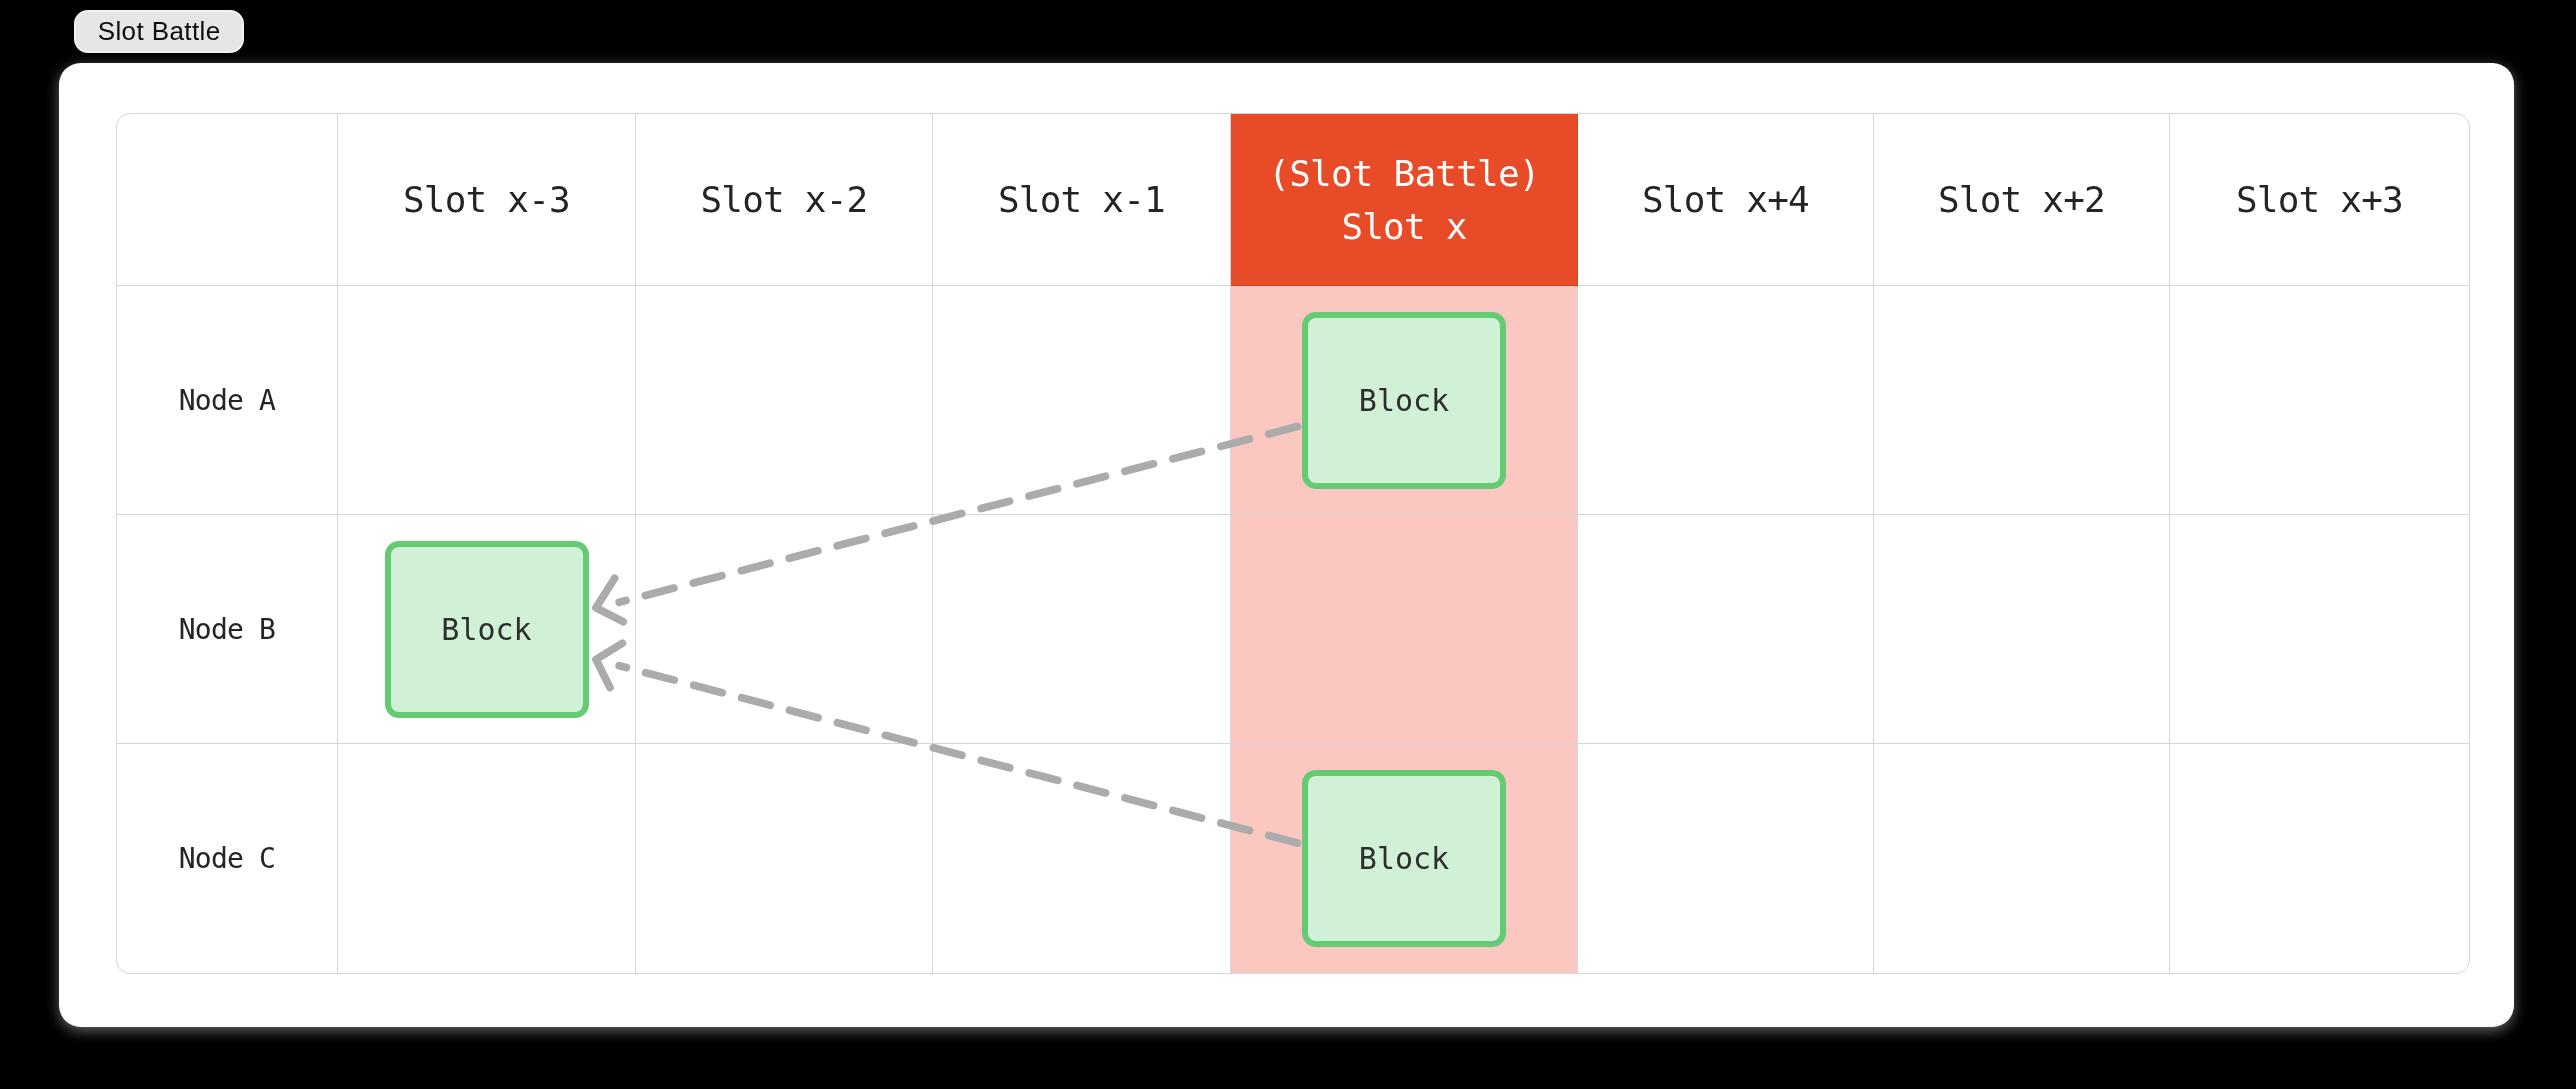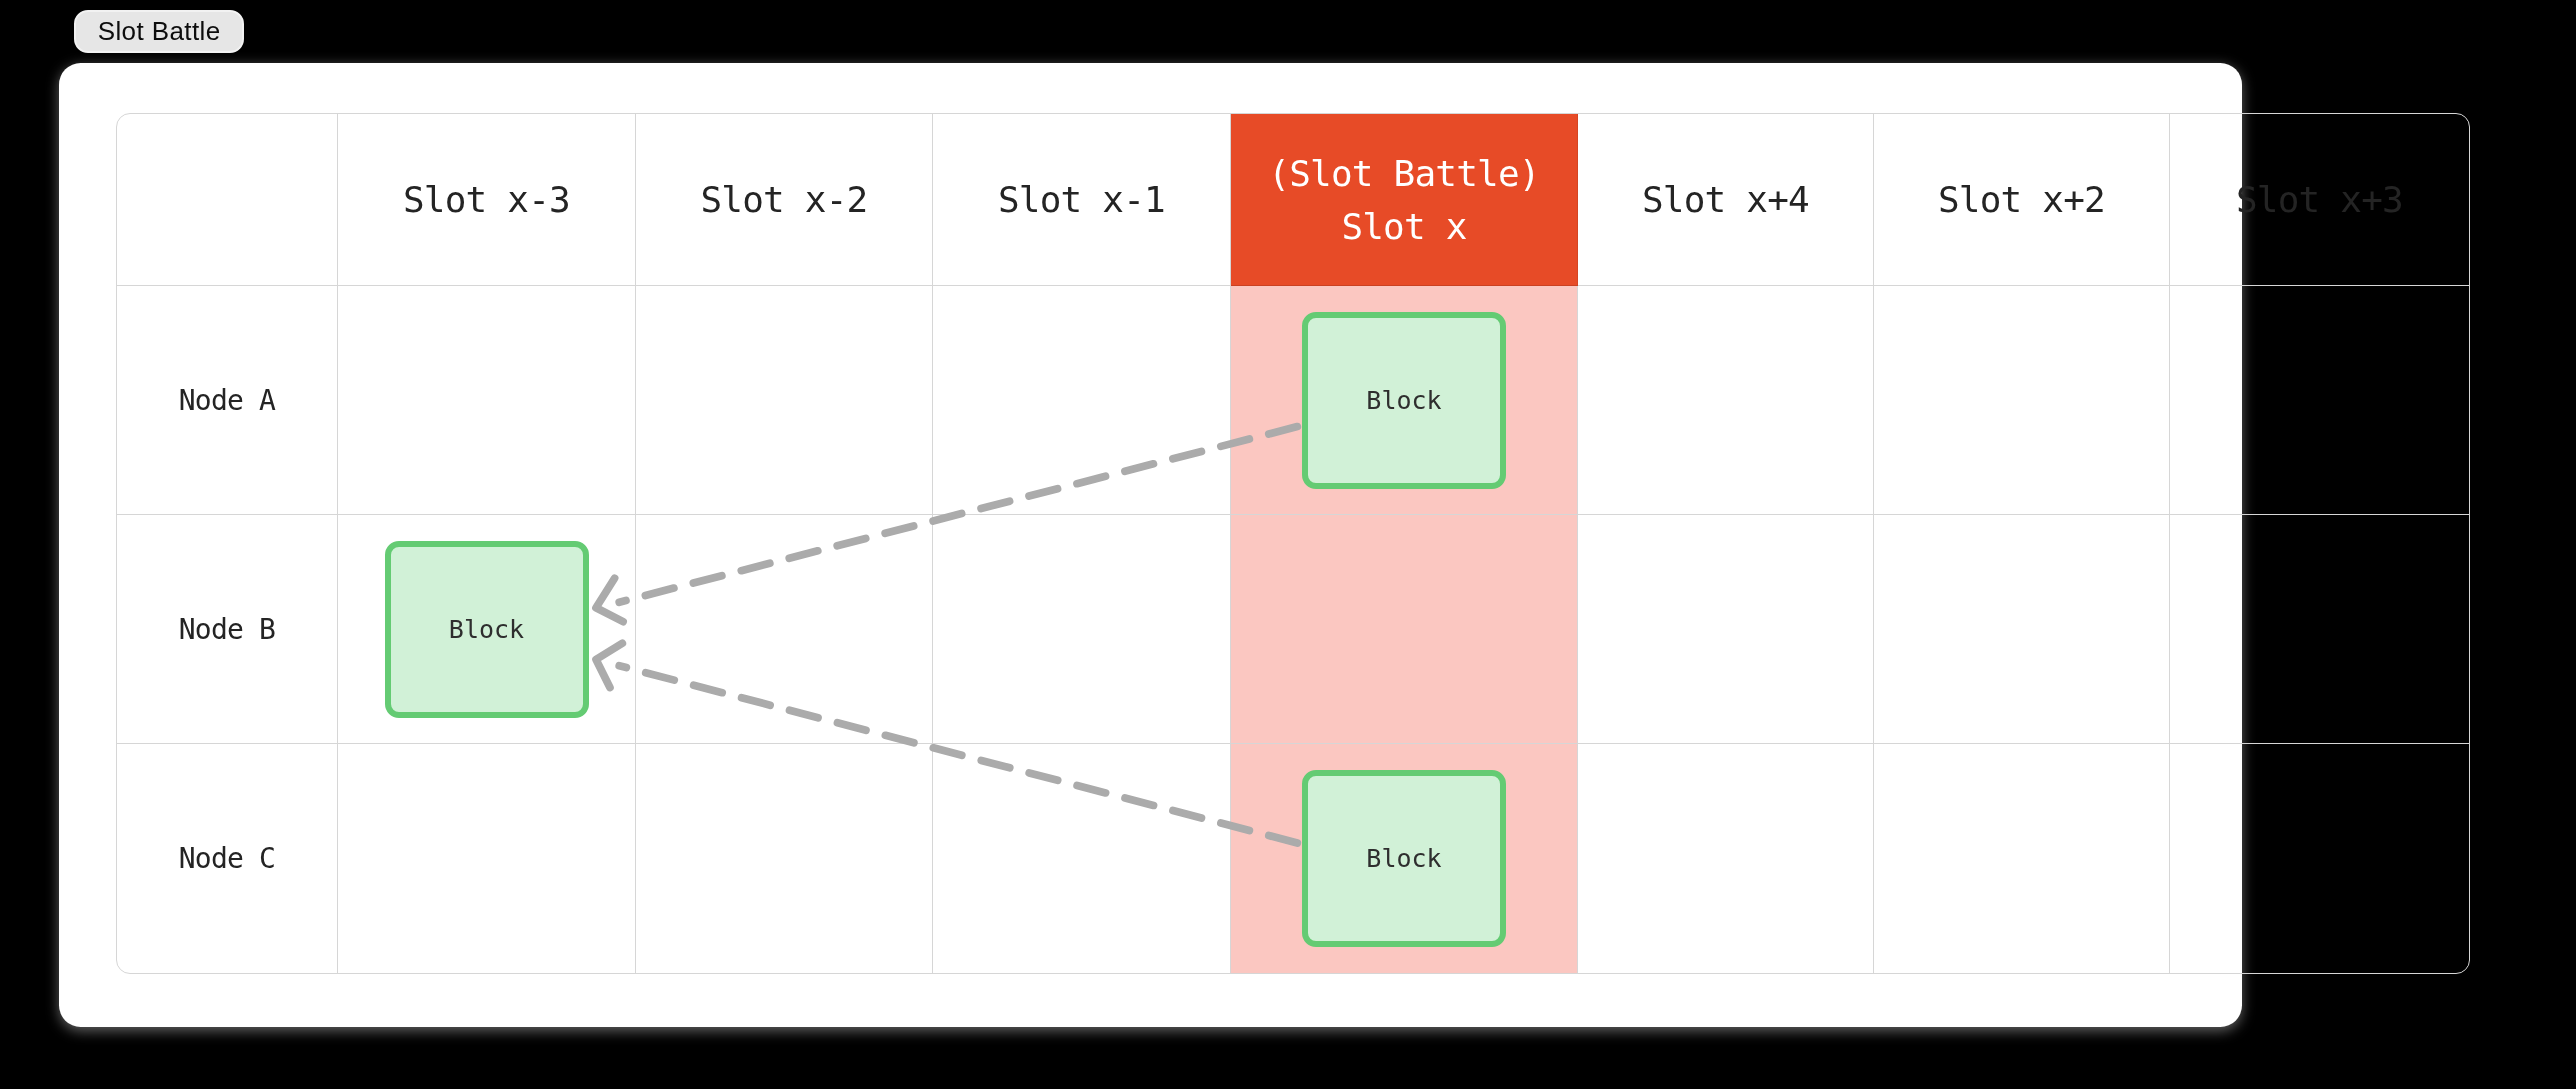--- a/index.html
+++ b/index.html
@@ -20,21 +20,21 @@
     border-radius:14px;
     display:flex;align-items:center;justify-content:center;
     font-family:"Liberation Sans","DejaVu Sans",sans-serif;
     font-size:26px;font-weight:500;color:#0d0d0d;
     letter-spacing:0.4px;
     margin-left:12px;
   }
 
   
   .card{
-    position:absolute;left:59px;top:63px;width:2183px;height:964px;
+    position:absolute;left:59px;top:63px;width:2455px;height:964px;
     background:var(--card-bg);
     border-radius:21.7px;
     box-shadow:0 3.9px 12.4px rgba(215,215,215,.45);
   }
 
   
   .grid{
     position:absolute;left:57px;top:50px;
     display:grid;
     grid-template-columns:221px 298px 297px 298px 347px 296px 296px 299px;
@@ -61,21 +61,21 @@
   .cell.pink{background:var(--accent-soft);}
   .cell.rowlab{font-size:28px;}
 
   
   .block{
     width:204px;height:177px;box-sizing:border-box;
     background:var(--block-bg);
     border:6.2px solid var(--block-border);
     border-radius:14px;
     display:flex;align-items:center;justify-content:center;
-    font-size:25px;letter-spacing:0;color:var(--block-text);
+    font-size:30px;letter-spacing:0;color:var(--block-text);
   }
 
   
   .overlay{
     position:absolute;inset:0;width:2576px;height:1090px;
     pointer-events:none;
   }
   .overlay .dash{
     stroke:var(--arrow);stroke-width:10;fill:none;
     stroke-linecap:round;

